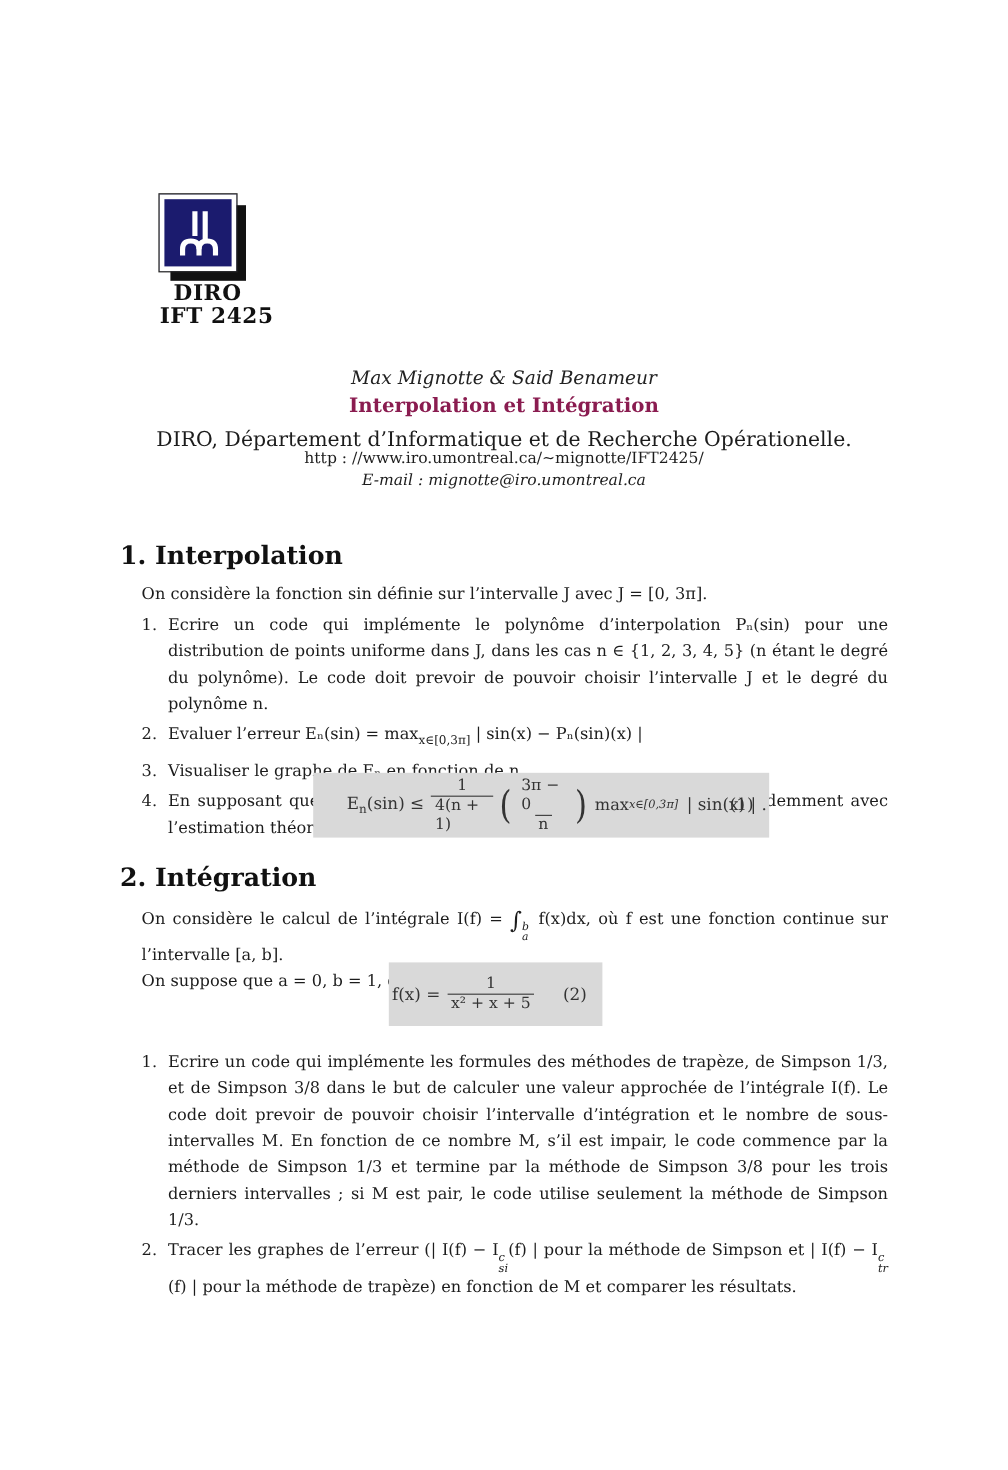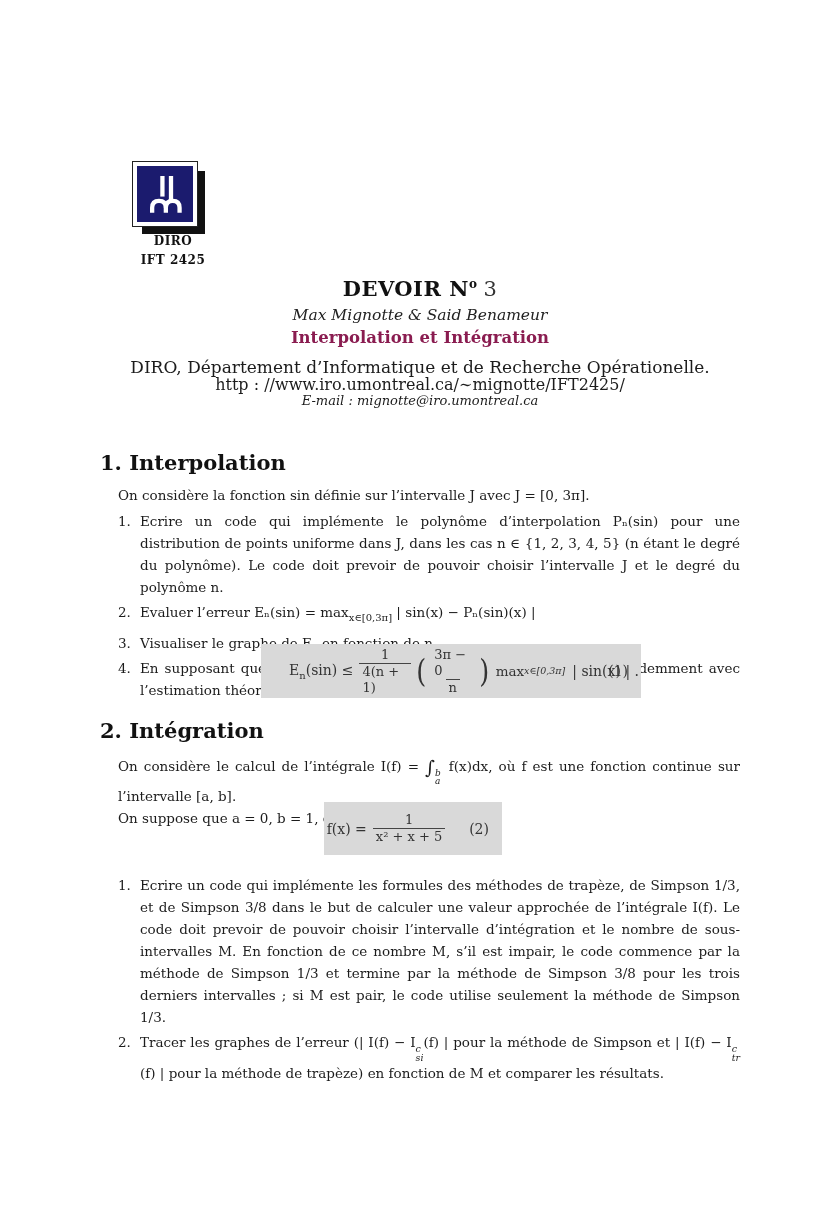--- a/index.html
+++ b/index.html
@@ -9,32 +9,32 @@
   }
   
   .logo-wrap{position:absolute;left:133px;top:162px;width:80px;height:80px;}
   .logo-shadow{position:absolute;left:9px;top:9px;width:63px;height:63px;background:#111;}
   .logo-square{
     position:absolute;left:0;top:0;width:56px;height:56px;
     background:#1B1B6E;border:4px solid #ffffff;outline:1px solid #222;
     display:flex;align-items:center;justify-content:center;
   }
   .logo-caption{position:absolute;left:118px;width:110px;text-align:center;
-    font-weight:bold;font-size:12px;letter-spacing:0.5px;color:#111;}
+    font-weight:bold;font-size:18px;letter-spacing:0.5px;color:#111;}
   .cap1{top:234px;}
-  .cap2{top:253px;}
+  .cap2{top:253px;text-align:right;}
   
   .centerline{position:absolute;left:100px;width:640px;text-align:center;}
   .doc-title{top:276px;font-size:21px;font-weight:bold;letter-spacing:0.5px;color:#111;}
   .doc-title .title-num{font-weight:normal;color:#333;margin-left:6px;}
   .doc-title sup{font-size:12px;}
   .authors{top:306px;font-size:15.5px;font-style:italic;color:#222;}
   .subtitle{top:328px;font-size:16.5px;font-weight:bold;color:#8A1C50;}
   .dept{top:357px;font-size:17px;}
-  .url{top:375px;font-size:16px;}
+  .url{top:375px;font-size:13px;}
   .email{top:393px;font-size:13px;font-style:italic;}
   
   .sec-heading{position:absolute;left:100px;font-size:21px;font-weight:bold;color:#111;}
   .s1-head{top:450px;}
   .s2-head{top:718px;}
   .para{position:absolute;left:118px;width:622px;font-size:13.5px;line-height:22px;text-align:justify;}
   .s1-intro{top:484px;}
   .s2-intro{top:755px;}
   .list{position:absolute;left:118px;width:622px;font-size:13.5px;line-height:22px;}
   .list1{top:510px;}
@@ -77,21 +77,20 @@
         <path d="M25 7 V31" stroke="#ffffff" stroke-width="5" fill="none"></path>
         <path d="M35 7 V35" stroke="#ffffff" stroke-width="5" fill="none"></path>
         <path d="M13 50 V44 Q13 36 21 36 Q29 36 29 44 V50" stroke="#ffffff" stroke-width="5" fill="none"></path>
         <path d="M29 44 Q29 36 37 36 Q45 36 45 44 V50" stroke="#ffffff" stroke-width="5" fill="none"></path>
       </svg>
     </div>
   </div>
   <div class="logo-caption cap1">DIRO</div>
   <div class="logo-caption cap2">IFT 2425</div>
 
-  <div class="centerline doc-title"><span>DEVOIR N</span><sup>o</sup><span class="title-num">3</span></div>
   <div class="centerline authors">Max Mignotte &amp; Said Benameur</div>
   <div class="centerline subtitle">Interpolation et Intégration</div>
   <div class="centerline dept">DIRO, Département d’Informatique et de Recherche Opérationelle.</div>
   <div class="centerline url">http : //www.iro.umontreal.ca/∼mignotte/IFT2425/</div>
   <div class="centerline email">E-mail : mignotte@iro.umontreal.ca</div>
 
   <div class="sec-heading s1-head">1. Interpolation</div>
   <div class="para s1-intro">On considère la fonction sin définie sur l’intervalle J avec J = [0, 3π].</div>
 
   <div class="list list1">

